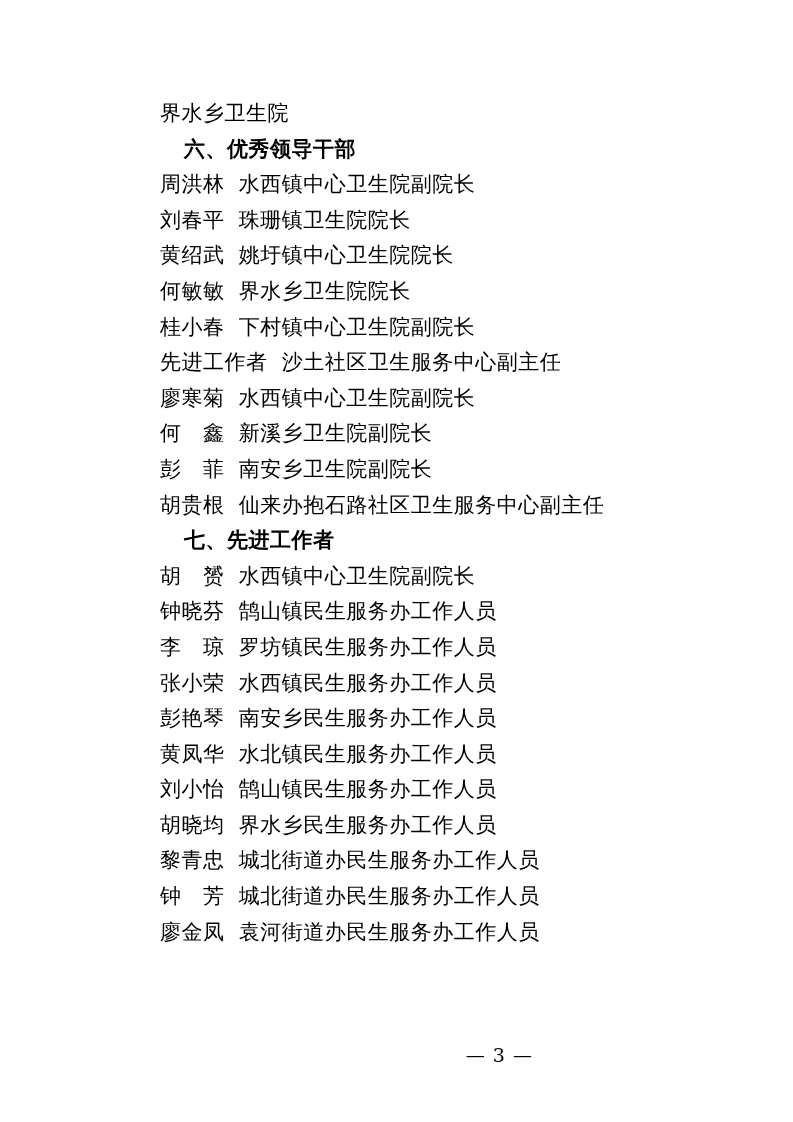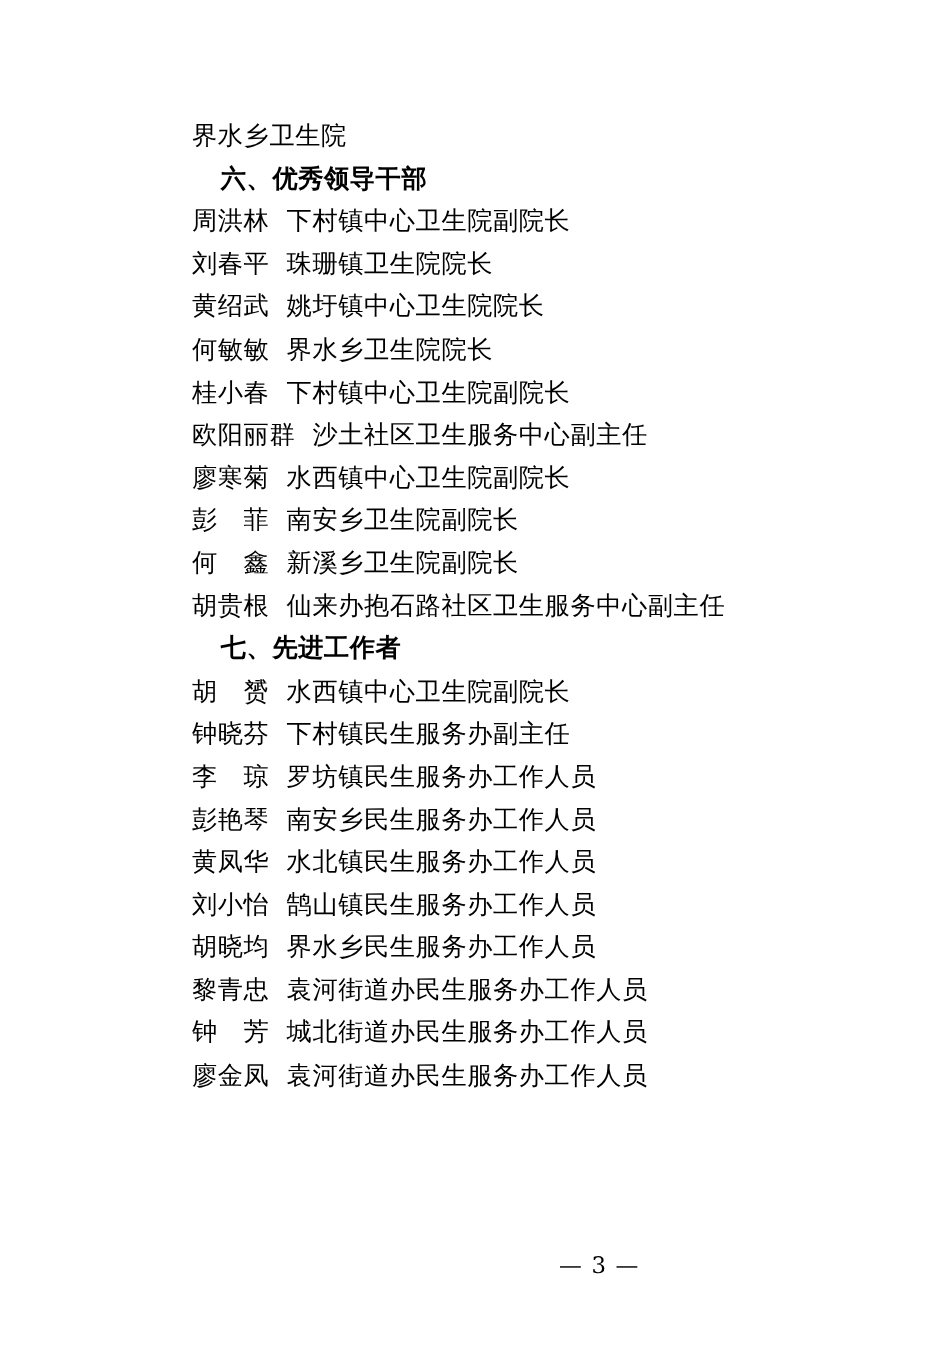--- a/index.html
+++ b/index.html
@@ -56,40 +56,41 @@
 </style>
 </head>
 <body>
 
 <div class="page">
 
   <div class="doc-line">界水乡卫生院</div>
 
   <div>
     <div class="section-heading">六、优秀领导干部</div>
-    <div class="entry">周洪林  下村镇中心卫生院副院长</div>
+    <div class="entry">周洪林  水西镇中心卫生院副院长</div>
     <div class="entry">刘春平  珠珊镇卫生院院长</div>
     <div class="entry">黄绍武  姚圩镇中心卫生院院长</div>
     <div class="entry">何敏敏  界水乡卫生院院长</div>
     <div class="entry">桂小春  下村镇中心卫生院副院长</div>
-    <div class="entry">欧阳丽群  沙土社区卫生服务中心副主任</div>
+    <div class="entry">先进工作者  沙土社区卫生服务中心副主任</div>
     <div class="entry">廖寒菊  水西镇中心卫生院副院长</div>
+    <div class="entry">何　鑫  新溪乡卫生院副院长</div>
     <div class="entry">彭　菲  南安乡卫生院副院长</div>
-    <div class="entry">何　鑫  新溪乡卫生院副院长</div>
     <div class="entry">胡贵根  仙来办抱石路社区卫生服务中心副主任</div>
   </div>
 
   <div>
     <div class="section-heading">七、先进工作者</div>
     <div class="entry">胡　赟  水西镇中心卫生院副院长</div>
-    <div class="entry">钟晓芬  下村镇民生服务办副主任</div>
+    <div class="entry">钟晓芬  鹄山镇民生服务办工作人员</div>
     <div class="entry">李　琼  罗坊镇民生服务办工作人员</div>
+    <div class="entry">张小荣  水西镇民生服务办工作人员</div>
     <div class="entry">彭艳琴  南安乡民生服务办工作人员</div>
     <div class="entry">黄凤华  水北镇民生服务办工作人员</div>
     <div class="entry">刘小怡  鹄山镇民生服务办工作人员</div>
     <div class="entry">胡晓均  界水乡民生服务办工作人员</div>
-    <div class="entry">黎青忠  袁河街道办民生服务办工作人员</div>
+    <div class="entry">黎青忠  城北街道办民生服务办工作人员</div>
     <div class="entry">钟　芳  城北街道办民生服务办工作人员</div>
     <div class="entry">廖金凤  袁河街道办民生服务办工作人员</div>
   </div>
 
   <div class="footer">— 3 —</div>
 </div>
 
 </body></html>

